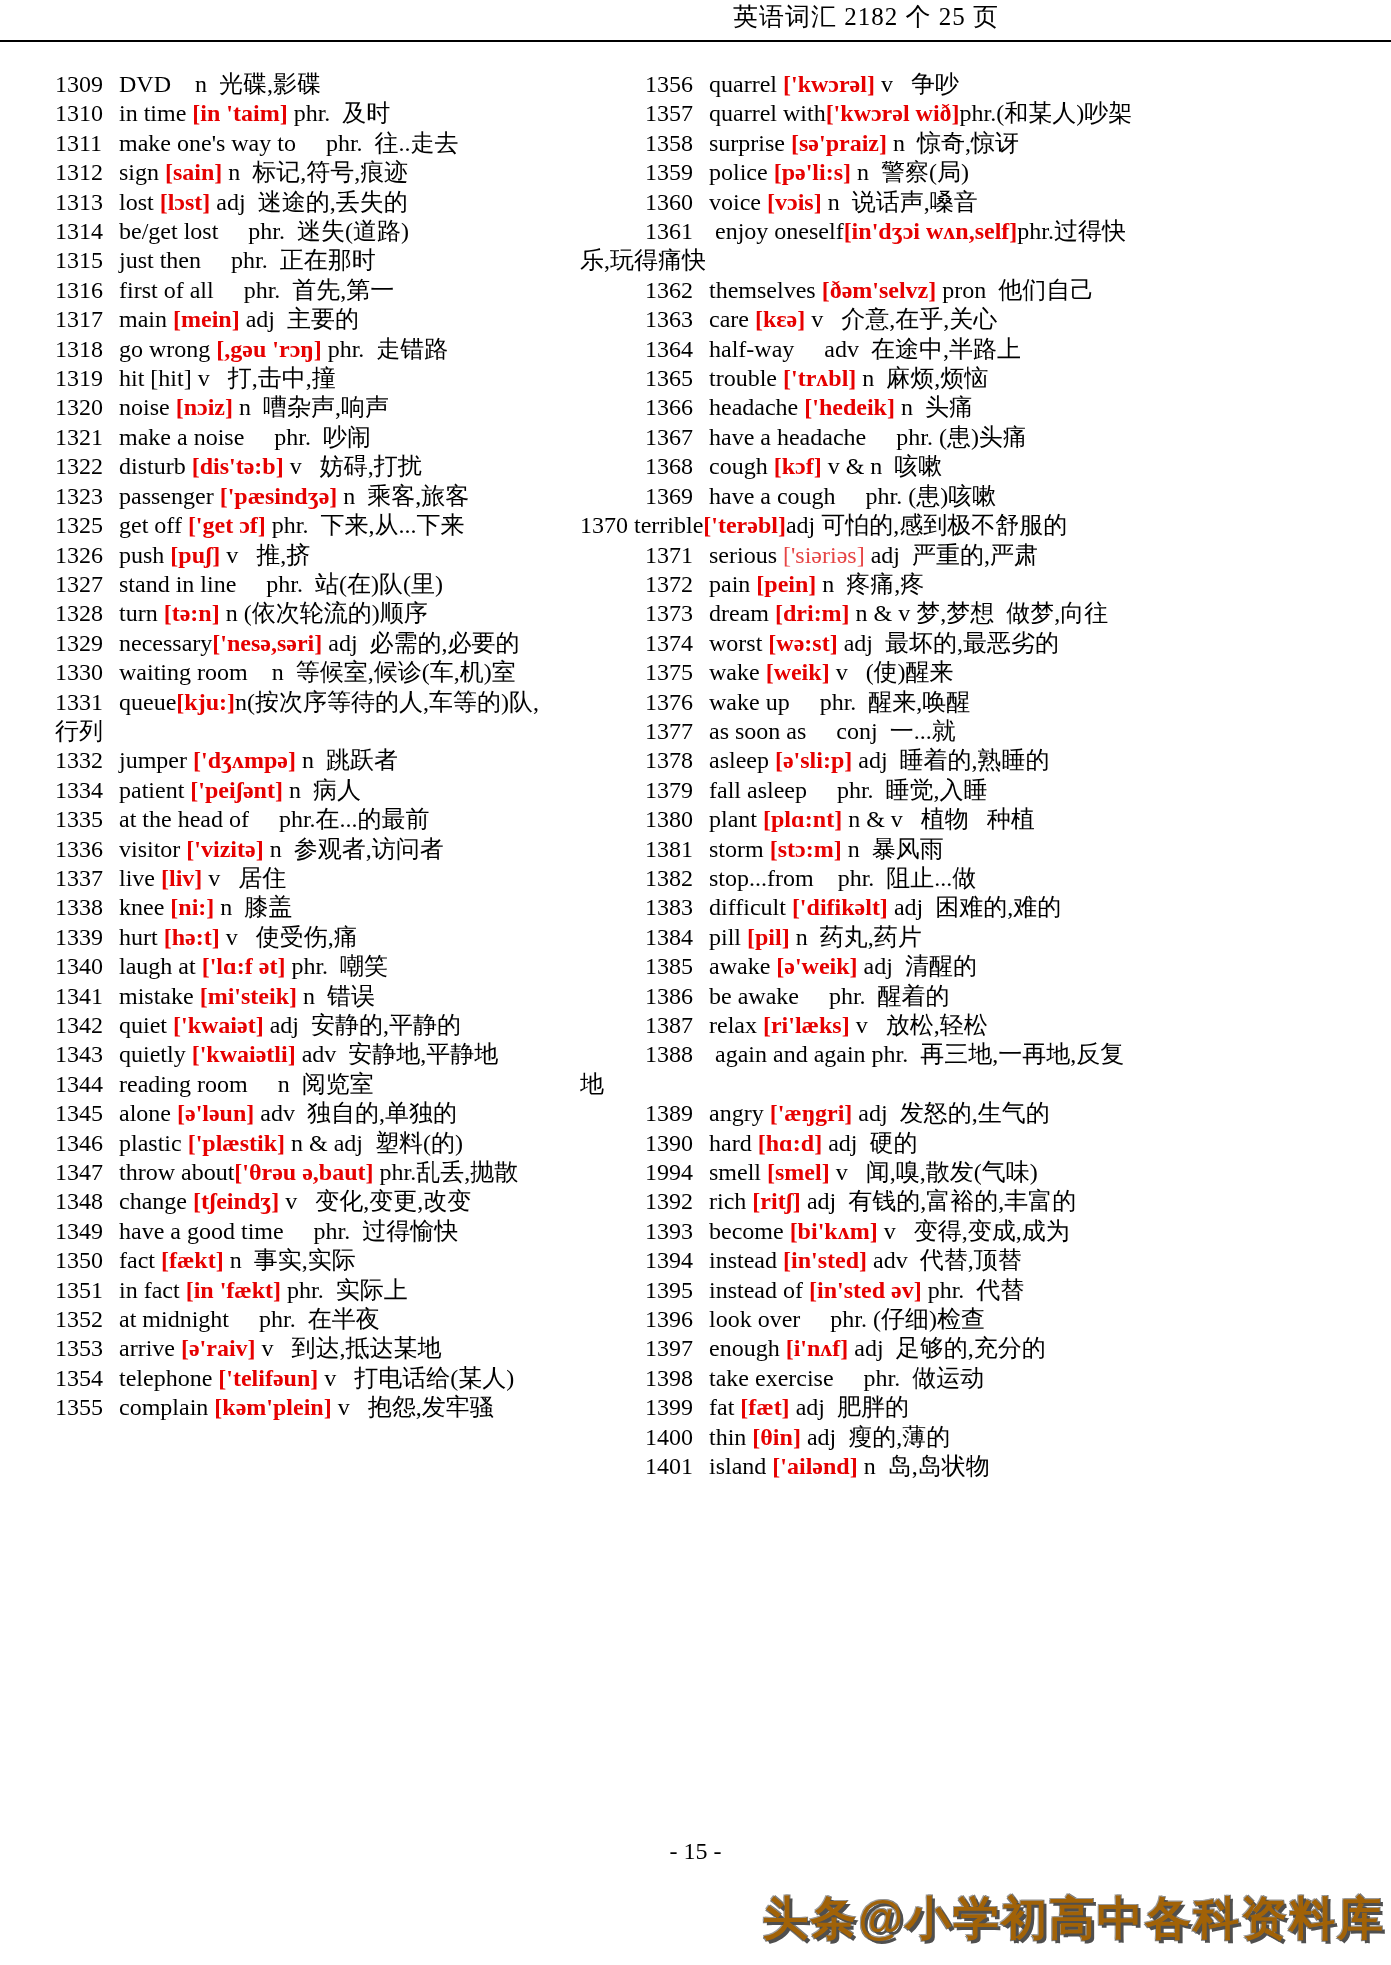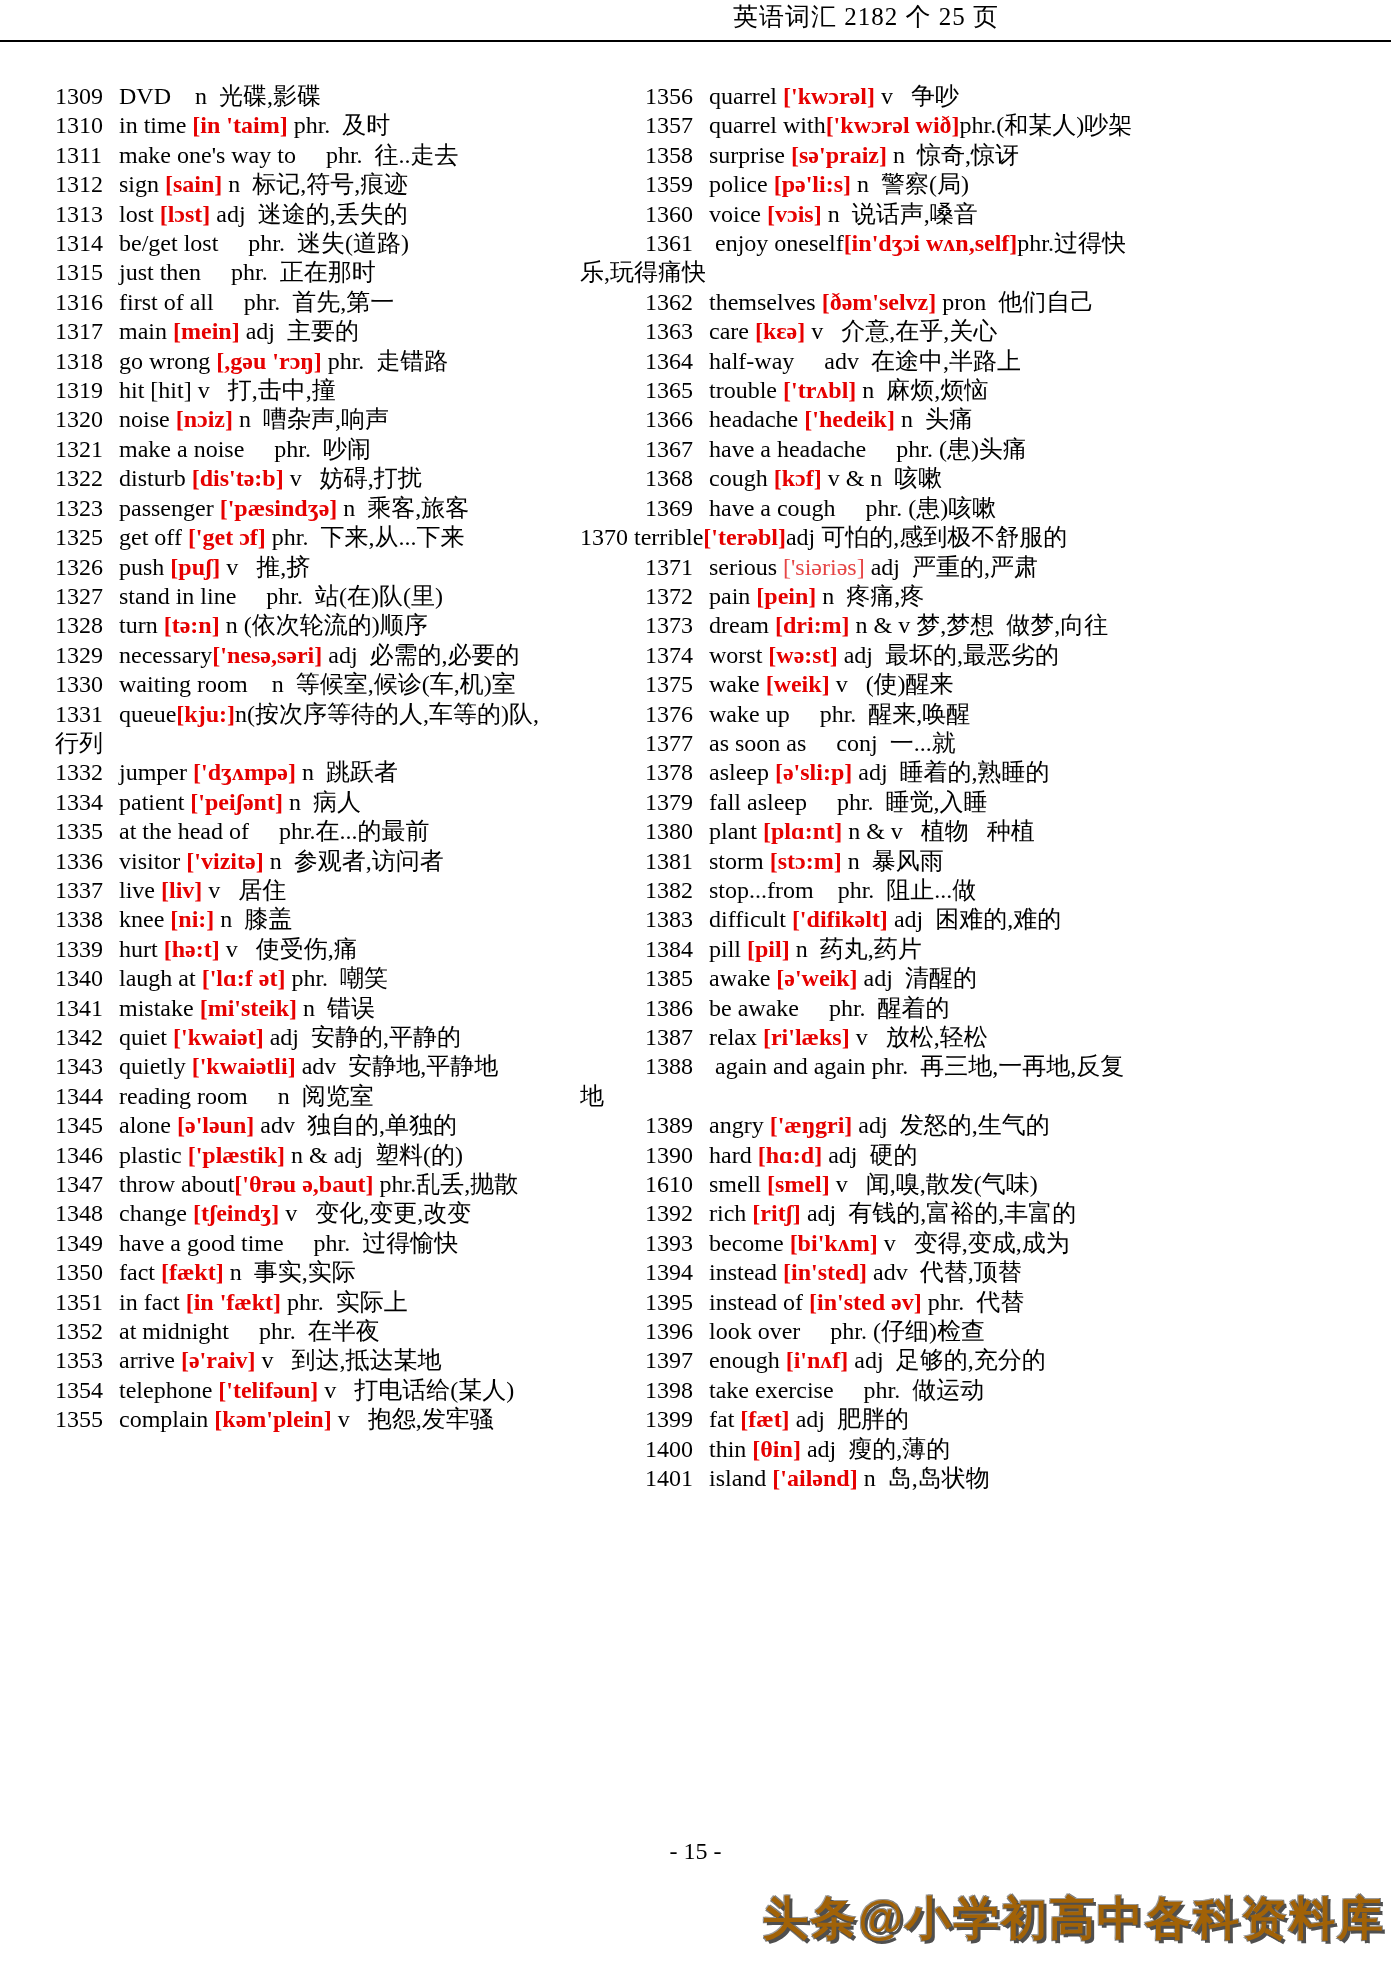--- a/index.html
+++ b/index.html
@@ -8,21 +8,21 @@
     font-family:"Liberation Serif","DejaVu Serif",serif;color:#000;
     overflow:hidden;
   }
   .header{height:38px;}
   .header-title{
     display:inline-block;margin-left:733px;font-size:25px;color:#000;
     letter-spacing:1px;
   }
   .header-rule{border:none;border-top:2.5px solid #000;margin:2px 0 0 0;}
   .columns{
-    display:flex;padding:20px 40px 0 55px;box-sizing:border-box;width:1391px;margin-top:20px;
+    display:flex;padding:28px 40px 0 55px;box-sizing:border-box;width:1391px;
   }
   .col-left{width:505px;flex:0 0 505px;margin-right:20px;}
   .col-right{flex:1;}
   .entry{
     margin:0;font-size:24px;line-height:29.4px;white-space:pre-wrap;
     word-break:break-word;
   }
   .col-right .entry{text-indent:65px;}
   .col-right .entry.flush{text-indent:0;}
   .num{display:inline-block;width:64px;text-indent:0;}
@@ -130,21 +130,21 @@
       <p class="entry"><span class="num">1382</span><span class="seg-k">stop...from    phr.  阻止...做</span></p>
       <p class="entry"><span class="num">1383</span><span class="seg-k">difficult </span><span class="seg-r">['difikəlt]</span><span class="seg-k"> adj  困难的,难的</span></p>
       <p class="entry"><span class="num">1384</span><span class="seg-k">pill </span><span class="seg-r">[pil]</span><span class="seg-k"> n  药丸,药片</span></p>
       <p class="entry"><span class="num">1385</span><span class="seg-k">awake </span><span class="seg-r">[ə'weik]</span><span class="seg-k"> adj  清醒的</span></p>
       <p class="entry"><span class="num">1386</span><span class="seg-k">be awake     phr.  醒着的</span></p>
       <p class="entry"><span class="num">1387</span><span class="seg-k">relax </span><span class="seg-r">[ri'læks]</span><span class="seg-k"> v   放松,轻松</span></p>
       <p class="entry"><span class="num">1388</span><span class="seg-k"> again and again phr.  再三地,一再地,反复
 地</span></p>
       <p class="entry"><span class="num">1389</span><span class="seg-k">angry </span><span class="seg-r">['æŋgri]</span><span class="seg-k"> adj  发怒的,生气的</span></p>
       <p class="entry"><span class="num">1390</span><span class="seg-k">hard </span><span class="seg-r">[hɑ:d]</span><span class="seg-k"> adj  硬的</span></p>
-      <p class="entry"><span class="num">1610</span><span class="seg-k">smell </span><span class="seg-r">[smel]</span><span class="seg-k"> v   闻,嗅,散发(气味)</span></p>
+      <p class="entry"><span class="num">1994</span><span class="seg-k">smell </span><span class="seg-r">[smel]</span><span class="seg-k"> v   闻,嗅,散发(气味)</span></p>
       <p class="entry"><span class="num">1392</span><span class="seg-k">rich </span><span class="seg-r">[ritʃ]</span><span class="seg-k"> adj  有钱的,富裕的,丰富的</span></p>
       <p class="entry"><span class="num">1393</span><span class="seg-k">become </span><span class="seg-r">[bi'kʌm]</span><span class="seg-k"> v   变得,变成,成为</span></p>
       <p class="entry"><span class="num">1394</span><span class="seg-k">instead </span><span class="seg-r">[in'sted]</span><span class="seg-k"> adv  代替,顶替</span></p>
       <p class="entry"><span class="num">1395</span><span class="seg-k">instead of </span><span class="seg-r">[in'sted əv]</span><span class="seg-k"> phr.  代替</span></p>
       <p class="entry"><span class="num">1396</span><span class="seg-k">look over     phr. (仔细)检查</span></p>
       <p class="entry"><span class="num">1397</span><span class="seg-k">enough </span><span class="seg-r">[i'nʌf]</span><span class="seg-k"> adj  足够的,充分的</span></p>
       <p class="entry"><span class="num">1398</span><span class="seg-k">take exercise     phr.  做运动</span></p>
       <p class="entry"><span class="num">1399</span><span class="seg-k">fat </span><span class="seg-r">[fæt]</span><span class="seg-k"> adj  肥胖的</span></p>
       <p class="entry"><span class="num">1400</span><span class="seg-k">thin </span><span class="seg-r">[θin]</span><span class="seg-k"> adj  瘦的,薄的</span></p>
       <p class="entry"><span class="num">1401</span><span class="seg-k">island </span><span class="seg-r">['ailənd]</span><span class="seg-k"> n  岛,岛状物</span></p>

